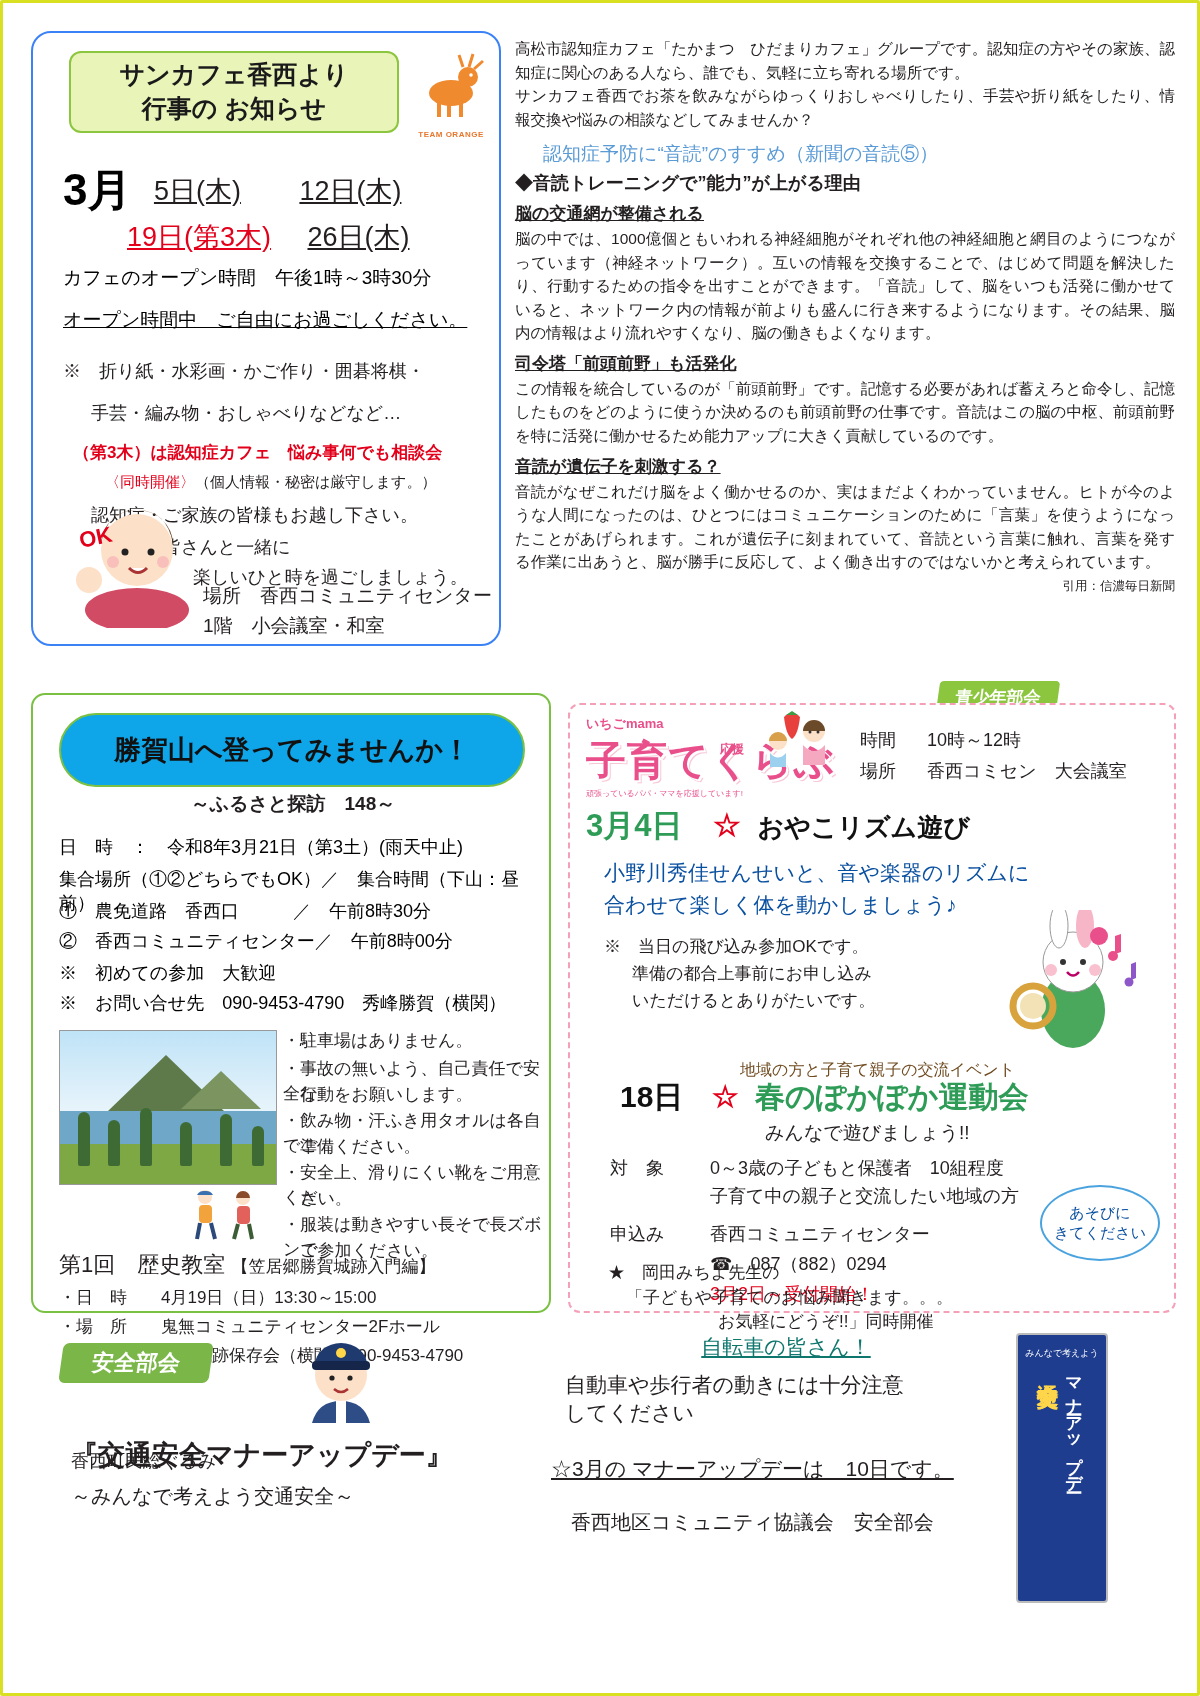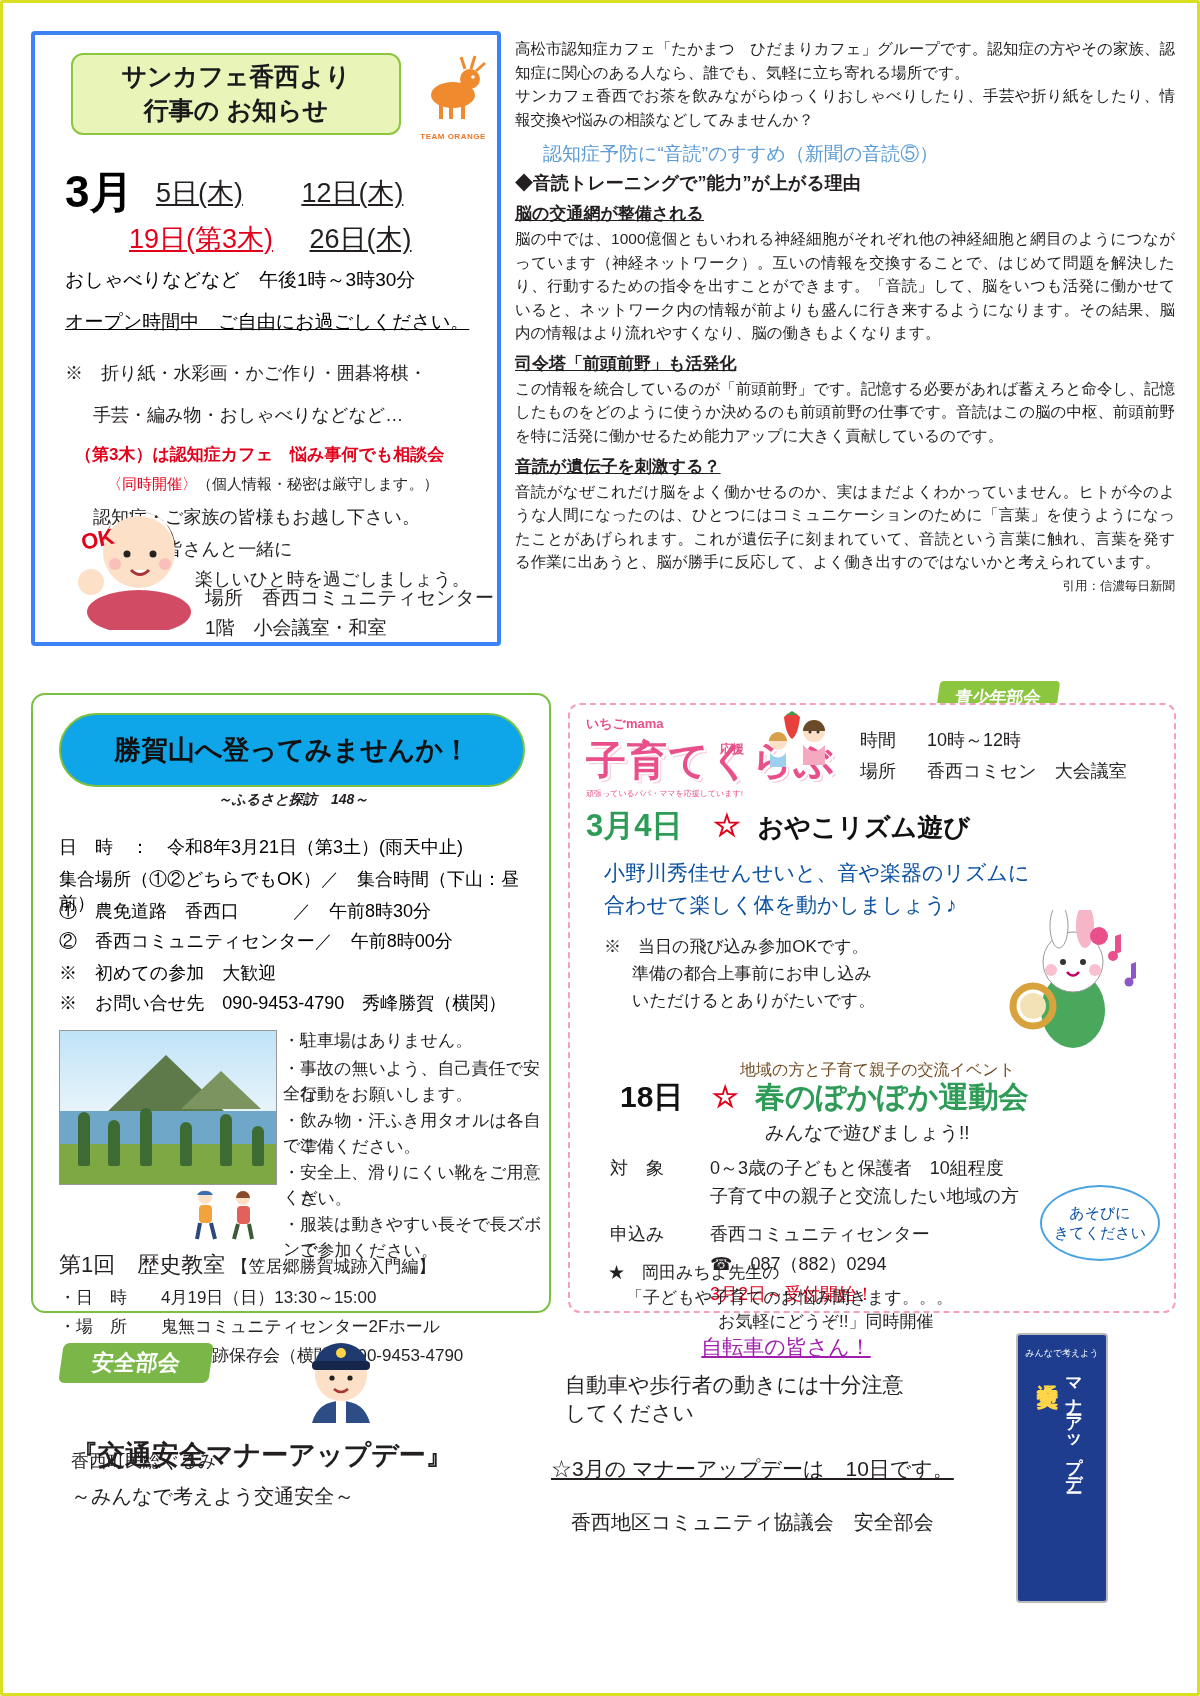--- a/index.html
+++ b/index.html
@@ -15,22 +15,22 @@
   .page {
     position:absolute; left:0; top:0; width:1200px; height:1696px;
     border:3px solid #d9e021;
     border-radius:2px;
   }
   .sec { position:absolute; }
 
   
   #cafe-box {
     left:28px; top:28px; width:470px; height:615px;
-    border:4px solid #3b82f6;
-    border-radius:4px;
+    border:2px solid #3b82f6;
+    border-radius:20px;
     background:#fff;
   }
   #cafe-title {
     position:absolute; left:36px; top:18px; width:330px; height:82px;
     background:#e8f4b8; border:2px solid #8cc63f; border-radius:12px;
     display:flex; flex-direction:column; align-items:center; justify-content:center;
     font-size:25px; font-weight:bold; color:#1a1a1a; line-height:1.35;
   }
   #deer { position:absolute; left:378px; top:18px; width:80px; height:90px; }
   #deer .txt { position:absolute; bottom:2px; left:0; width:80px; text-align:center;
@@ -60,21 +60,21 @@
     left:28px; top:690px; width:520px; height:620px;
     border:2px solid #7ac143; border-radius:14px; background:#fff;
   }
   #mt-title {
     position:absolute; left:26px; top:18px; width:466px; height:74px;
     background:#0ea5e9; border:2px solid #7ac143; border-radius:40px;
     display:flex; align-items:center; justify-content:center;
     font-size:27px; font-weight:bold; color:#111;
   }
   #mt-sub { position:absolute; left:0; top:96px; width:520px; text-align:center;
-    font-size:14px; font-style:italic; font-weight:bold; }
+    font-size:19px; font-weight:bold; }
   .mt-line { position:absolute; left:26px; font-size:18px; color:#000; }
   #mt-photo {
     position:absolute; left:26px; top:335px; width:218px; height:155px;
     border:1px solid #999; overflow:hidden;
   }
   .sky { position:absolute; left:0; top:0; width:100%; height:52%;
     background:linear-gradient(#bfe3f7,#e8f4fb); }
   .mtn { position:absolute; left:22%; top:16%; width:0; height:0;
     border-left:58px solid transparent; border-right:58px solid transparent;
     border-bottom:56px solid #5e7a4a; }
@@ -174,21 +174,21 @@
     <div class="month-row">
       <span class="big-month">3月</span>
       <span class="dt" style="margin-left:18px;">5日(木)</span>
       <span class="dt" style="margin-left:54px;">12日(木)</span>
     </div>
     <div class="month-row" style="top:186px; text-align:left; padding-left:64px;">
       <span class="dt red">19日(第3木)</span>
       <span class="dt" style="margin-left:32px;">26日(木)</span>
     </div>
 
-    <div class="cafe-line" style="top:232px;">おしゃべりなどなど　午後1時～3時30分</div>
+    <div class="cafe-line" style="top:232px;">カフェのオープン時間　午後1時～3時30分</div>
     <div class="cafe-line u" style="top:274px;">オープン時間中　ご自由にお過ごしください。</div>
     <div class="cafe-note" style="left:30px; top:326px;">※　折り紙・水彩画・かご作り・囲碁将棋・</div>
     <div class="cafe-note" style="left:58px; top:368px;">手芸・編み物・おしゃべりなどなど…</div>
     <div class="cafe-note bold red" style="left:40px; top:408px; font-size:17px;">（第3木）は認知症カフェ　悩み事何でも相談会</div>
     <div class="cafe-note" style="left:72px; top:440px; font-size:15px;">
       <span class="red">〈同時開催〉</span><span>（個人情報・秘密は厳守します。）</span>
     </div>
     <div class="cafe-note" style="left:58px; top:470px;">認知症・ご家族の皆様もお越し下さい。</div>
     <div class="cafe-note" style="left:130px; top:502px;">皆さんと一緒に</div>
     <div class="cafe-note" style="left:160px; top:532px;">楽しいひと時を過ごしましょう。</div>
@@ -406,21 +406,21 @@
         <path d="M26 90 q6 -22 29 -22 q23 0 29 22z" fill="#2e4d86"></path>
         <rect x="50" y="68" width="10" height="22" fill="#fff"></rect>
       </svg>
     </div>
 
     <div class="sf-line" style="top:76px; font-size:18px;margin-top:40px;">香西町民総ぐるみ</div>
     <div class="sf-line" style="top:104px; font-size:27px; font-weight:bold;">『交通安全マナーアップデー』</div>
     <div class="sf-line" style="top:150px; font-size:20px;">～みんなで考えよう交通安全～</div>
 
     <div id="sf-right">
-      <div class="u" style="text-align:center; font-size:21px; color:#a21caf;">自転車の皆さん！</div>
+      <div class="u" style="text-align:center; font-size:21px; color:#0f766e;">自転車の皆さん！</div>
       <div style="font-size:21px; margin-top:10px; padding-left:14px;">自動車や歩行者の動きには十分注意</div>
       <div style="font-size:21px; padding-left:14px;">してください</div>
       <div class="u" style="font-size:21px; margin-top:28px;">☆3月の マナーアップデーは　10日です。</div>
       <div style="font-size:20px; margin-top:26px; padding-left:20px;">香西地区コミュニティ協議会　安全部会</div>
     </div>
 
     <div id="banner-flag">
       <div style="font-size:9px; color:#fff; text-align:center; line-height:1.1;">みんなで考えよう</div>
       <div style="display:flex; margin-top:8px;">
         <div class="vtext" style="font-size:22px; color:#ffd54a;">交通安全</div>

